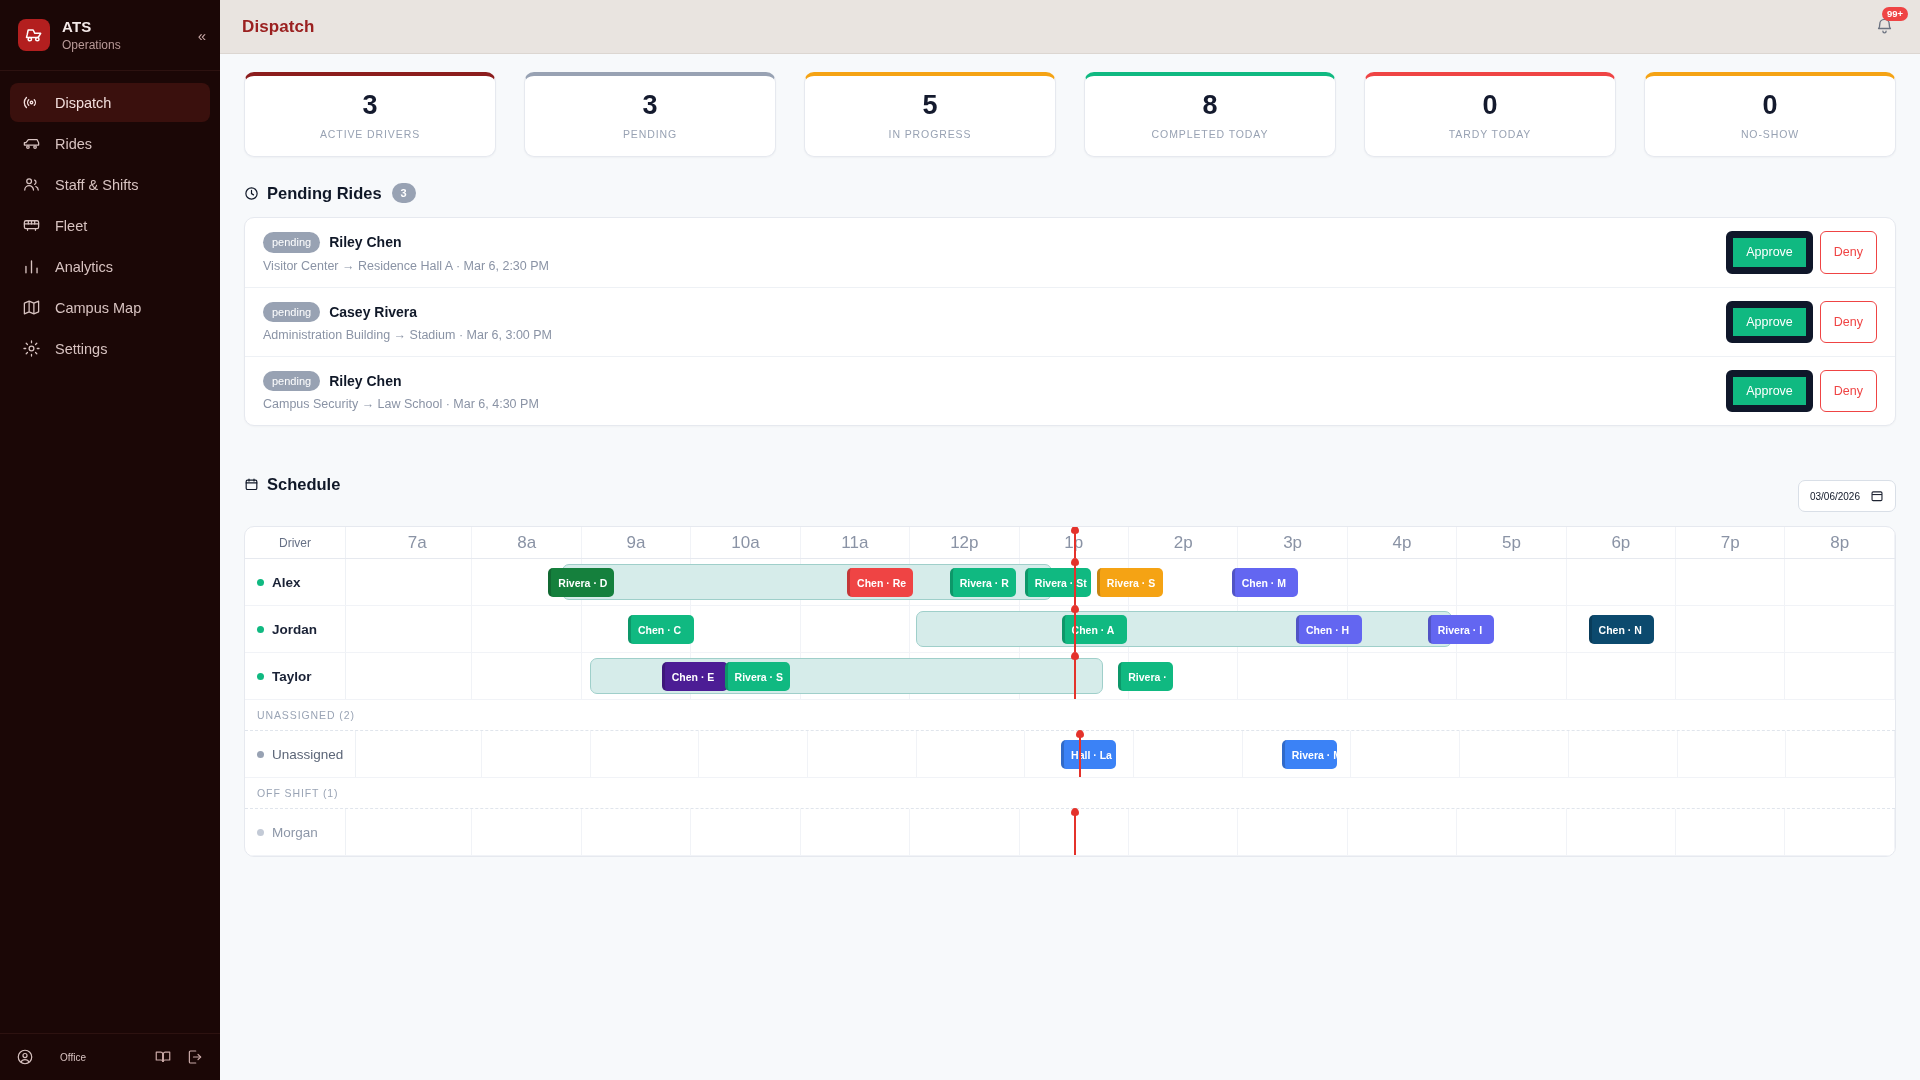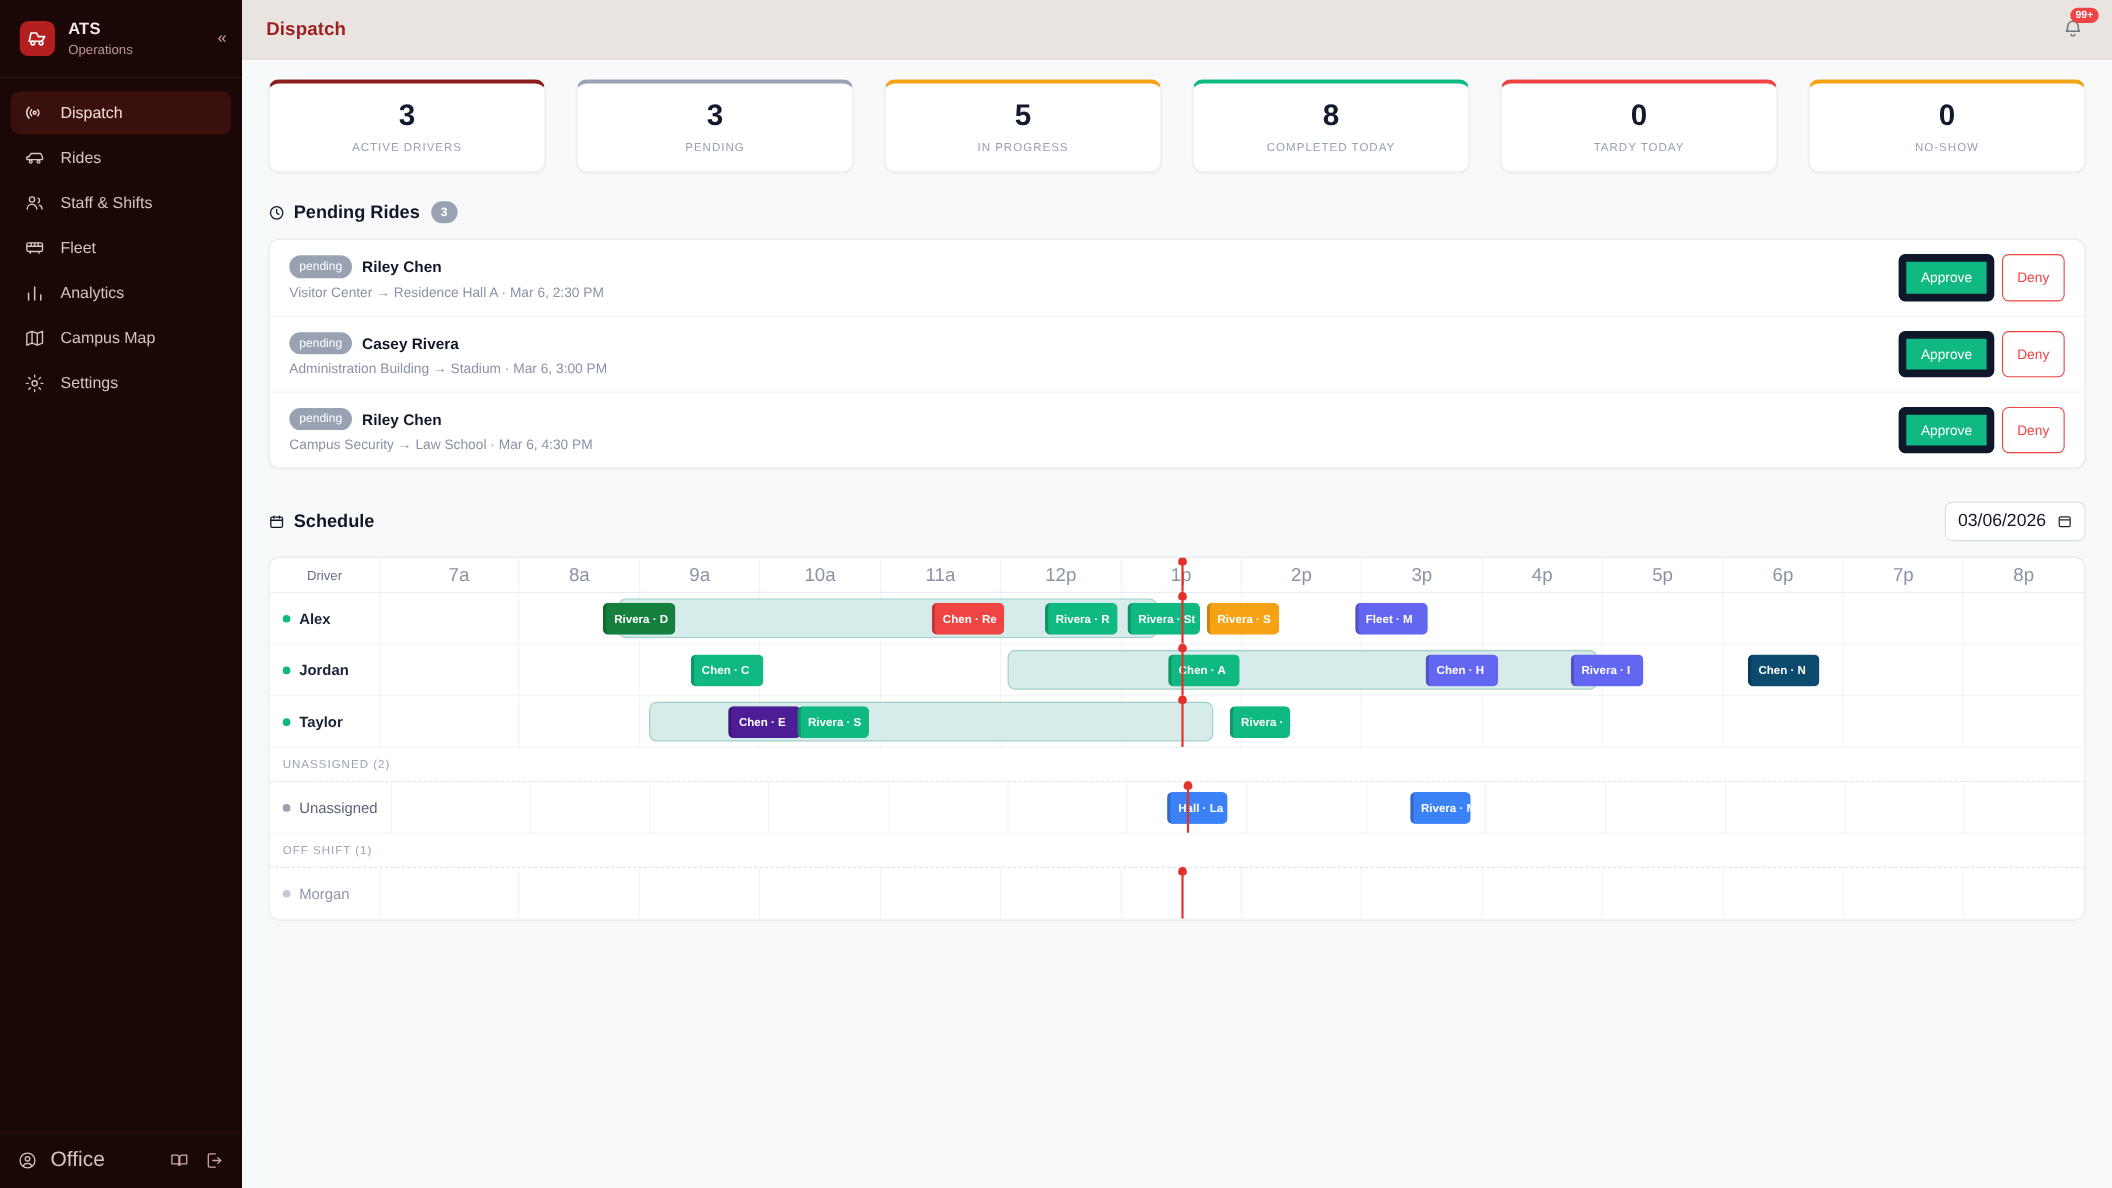--- a/index.html
+++ b/index.html
@@ -61,21 +61,21 @@
   .sb-item.active { background: #3a100d; color: #f2dedc; }
   .sb-spacer { flex: 1 1 auto; }
 
   .sb-footer {
     border-top: 1px solid #2d1210;
     padding: 14px 16px;
     display: flex; align-items: center; gap: 10px;
   }
   .sb-footer .ic { width: 18px; height: 18px; display: flex; align-items: center; justify-content: center; }
   .sb-footer .ic svg { width: 18px; height: 18px; }
-  .sb-user { color: #d7c2c0; font-size: 19px; margin-left: 2px; }
+  .sb-user { color: #d7c2c0; font-size: 10px; margin-left: 16px; }
   .sb-footer-actions { margin-left: auto; display: flex; gap: 14px; }
 
   
   .main { flex: 1 1 auto; height: 1080px; display: flex; flex-direction: column; min-width: 0; }
 
   .topbar {
     height: 54px;
     background: #e9e4e0;
     border-bottom: 1px solid #dcd6d1;
     display: flex; align-items: center;
@@ -155,21 +155,21 @@
     cursor: pointer; line-height: 1.3;
   }
   .btn-approve { background: #10b981; border: 7px solid #0f172a; color: #fff; }
   .btn-deny { background: #fff; border: 1px solid #ef4444; color: #ef4444; }
 
   
   .sched-head { margin-top: 30px; }
   .date-input {
     display: flex; align-items: center; gap: 10px;
     background: #fff; border: 1px solid #d9dfe7; border-radius: 7px;
-    padding: 8px 11px; font-size: 16px; color: #101828; cursor: pointer;
+    padding: 8px 11px; font-size: 10px; color: #101828; cursor: pointer; margin-top: 24px;
   }
   .date-input svg { width: 14px; height: 14px; }
 
   .sched-wrap {
     background: #fff;
     border: 1px solid #e6e9ef;
     border-radius: 10px;
     margin-top: 10px;
     position: relative;
     overflow: hidden;
@@ -517,21 +517,21 @@
               <div class="hcell"></div>
               <div class="hcell"></div>
               <div class="hcell"></div>
               <div class="hcell"></div>
               <div class="shift-band" style="left:13%;width:32%"></div>
               <div class="blk" style="left:12.1%;width:4.3%;background:#15803d">Rivera · D</div>
               <div class="blk" style="left:31.6%;width:4.3%;background:#ef4444">Chen · Re</div>
               <div class="blk" style="left:38.3%;width:4.3%;background:#10b981">Rivera · R</div>
               <div class="blk" style="left:43.2%;width:4.3%;background:#10b981">Rivera · St</div>
               <div class="blk" style="left:47.9%;width:4.3%;background:#f5a314">Rivera · S</div>
-              <div class="blk" style="left:56.7%;width:4.3%;background:#6366f1">Fleet · M</div>
+              <div class="blk" style="left:56.7%;width:4.3%;background:#6366f1">Chen · M</div>
               <div class="nowline" style="left: 46.4%;"></div>
             </div>
           </div>
           <div class="grid-row drv-row">
             <div class="cell-driver">
               <span class="dot" style="background:#10b981"></span>
               <span>Jordan</span>
             </div>
             <div class="lane">
               <div class="hcell"></div>

